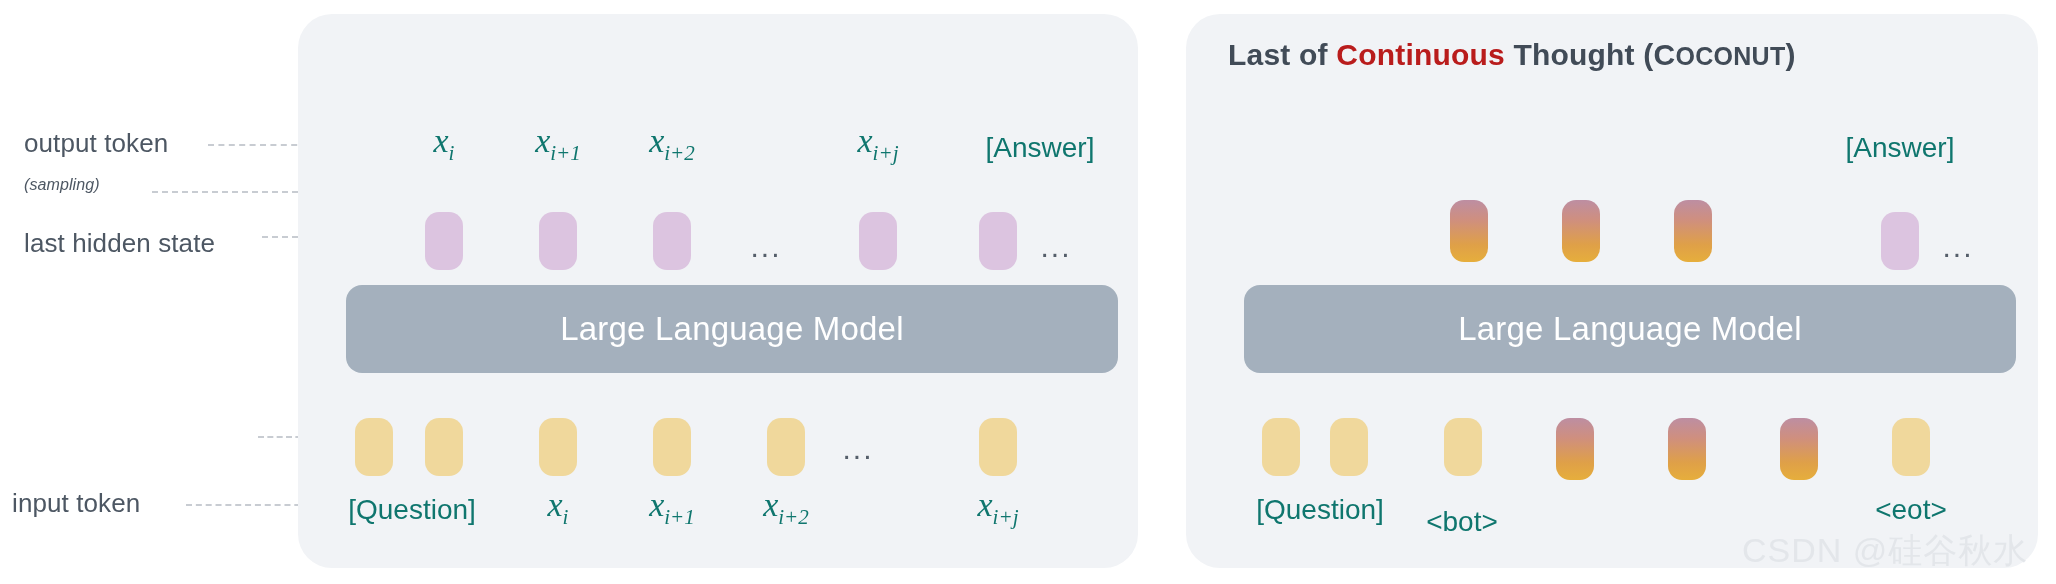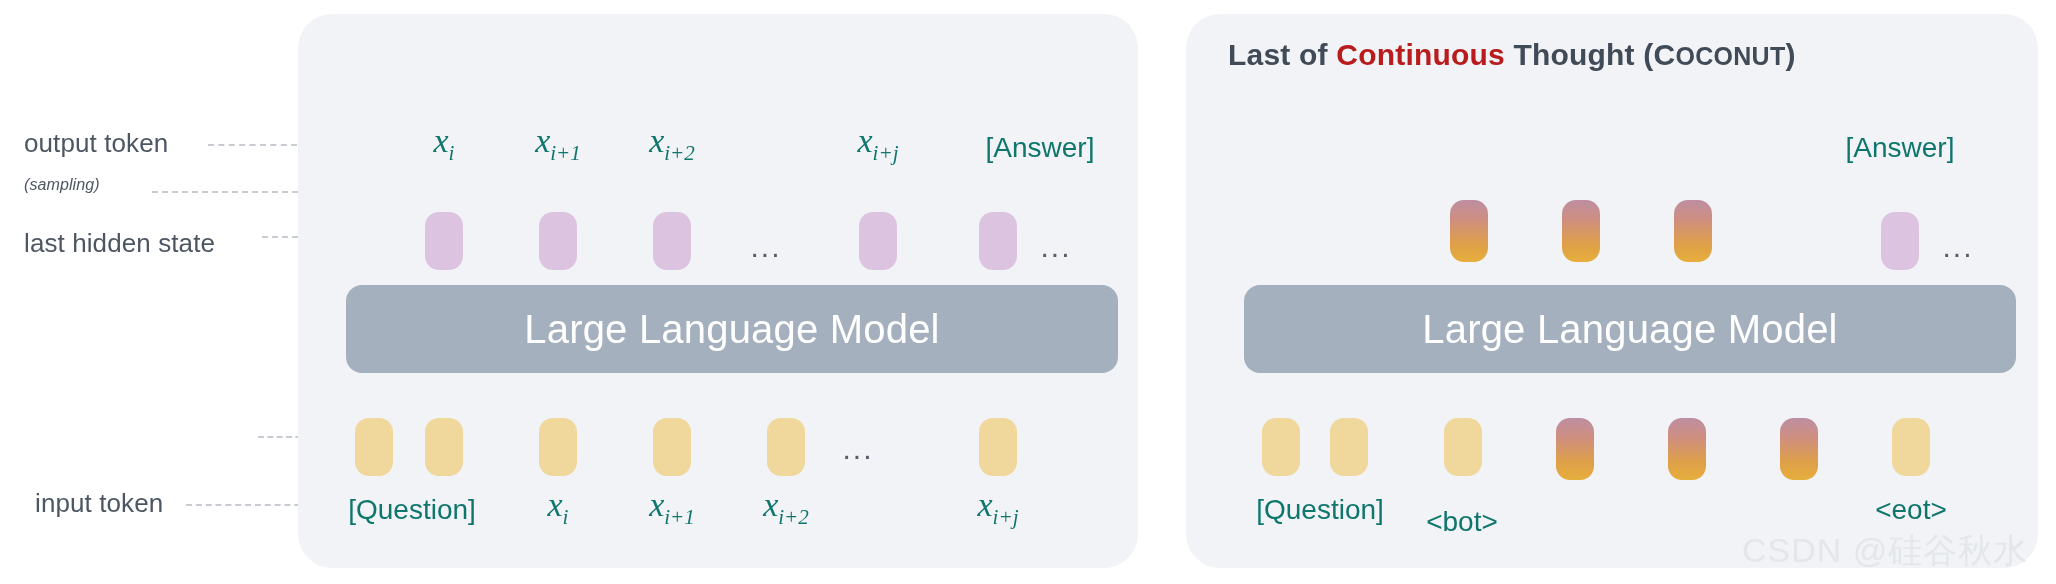--- a/index.html
+++ b/index.html
@@ -71,21 +71,21 @@
   .llm-bar {
     position: absolute;
     background: #a4b0bd;
     border-radius: 16px;
     display: flex;
     align-items: center;
     justify-content: center;
   }
   .llm-bar span {
     color: #ffffff;
-    font-size: 40px;
+    font-size: 33px;
     letter-spacing: 0.2px;
   }
 
   
   .box {
     position: absolute;
     width: 38px;
     height: 58px;
     border-radius: 14px;
   }
@@ -183,21 +183,21 @@
   <div class="leader" style="left:208px; top:144px; width:110px;"></div>
 
   <div class="axis-label small" style="left:24px; top:176px;">(sampling)</div>
   <div class="leader" style="left:152px; top:191px; width:166px;"></div>
 
   <div class="axis-label" style="left:24px; top:220px;margin-top:8px;">last hidden state</div>
   <div class="leader" style="left:262px; top:236px; width:56px;"></div>
 
   <div class="leader" style="left:258px; top:436px; width:62px;"></div>
 
-  <div class="axis-label" style="left:35px; top:488px;">input token</div>
+  <div class="axis-label" style="left:12px; top:488px;">input token</div>
   <div class="leader" style="left:186px; top:504px; width:134px;"></div>
 
   <div class="panel" style="left:298px; top:14px; width:840px; height:554px;"></div>
 
 
   <div class="tok math" style="left:444px; top:122px;">
     <span>x</span><sub>i</sub>
   </div>
   <div class="tok math" style="left:558px; top:122px;">
     <span>x</span><sub>i+1</sub>

